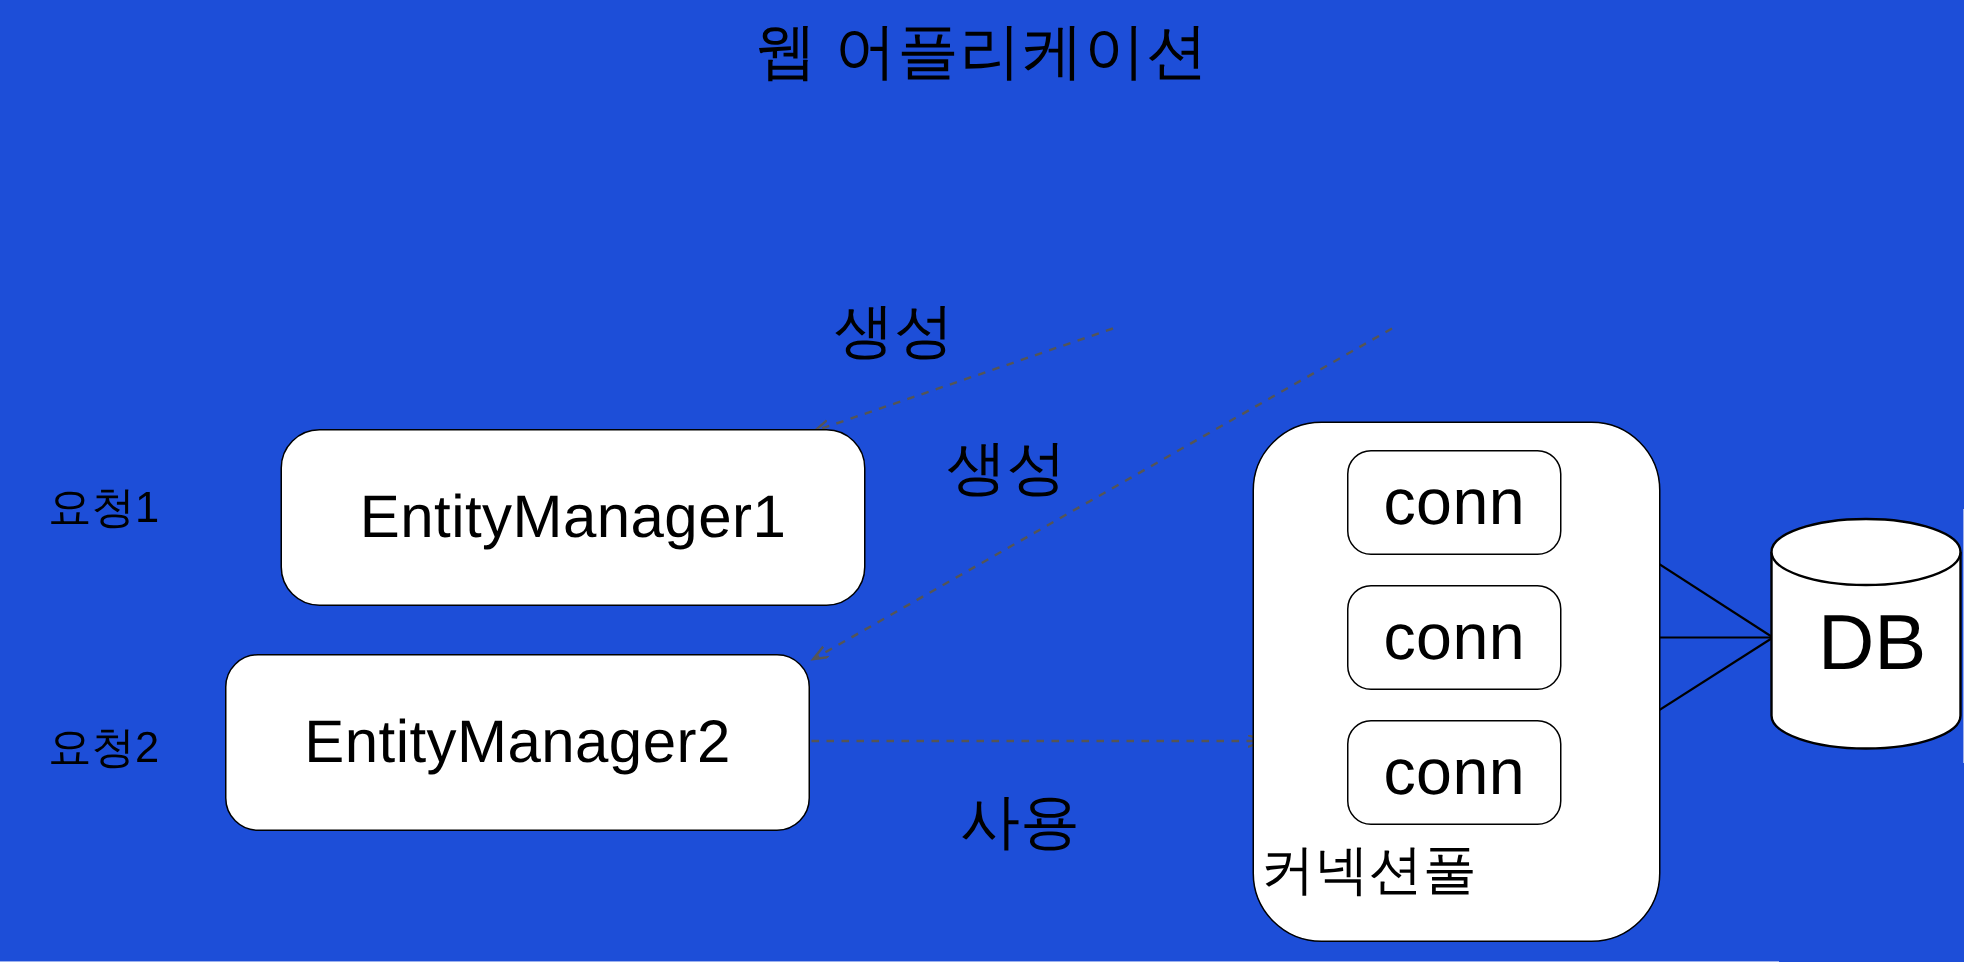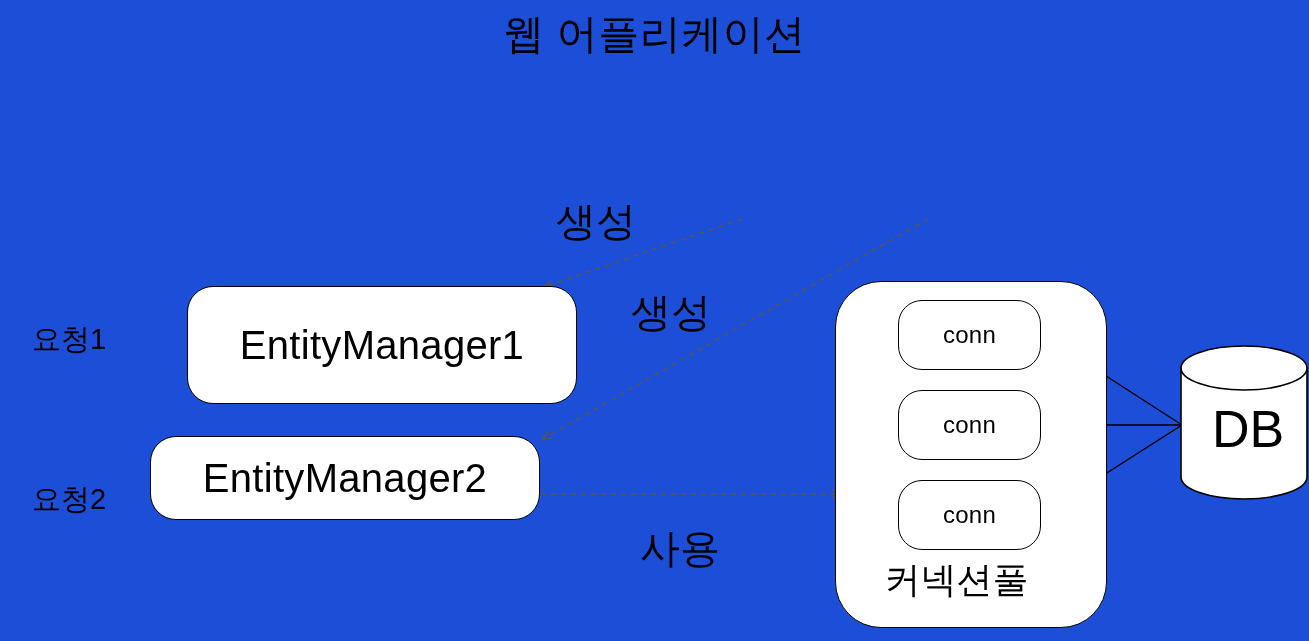--- a/index.html
+++ b/index.html
@@ -44,21 +44,21 @@
     position: absolute;
     left: 0;
     width: 1309px;
     text-align: center;
     font-size: 41px;
     line-height: 1;
     letter-spacing: 0.5px;
   }
   .emf-label { font-size: 45px; letter-spacing: 0.3px; }
   .em-label  { font-size: 40px; letter-spacing: 0.3px; }
-  .conn-label { font-size: 24px; letter-spacing: 0.3px; border-radius: 24px; }
+  .conn-label { font-size: 43px; letter-spacing: 0.3px; }
 
   .side-label {
     position: absolute;
     font-size: 29px;
     line-height: 1;
     white-space: nowrap;
   }
   .edge-label {
     position: absolute;
     font-size: 40px;
@@ -116,21 +116,21 @@
 
 
   <div class="side-label" style="left:32px; top:325px;">요청1</div>
 
   <div class="node rounded-lg em-label" style="left:150px; top:286px; width:390px; height:118px;margin-left:37px;">
     <span>EntityManager1</span>
   </div>
 
   <div class="side-label" style="left:32px; top:485px;">요청2</div>
 
-  <div class="node rounded-lg em-label" style="left:150px; top:436px; width:390px; height:84px;">
+  <div class="node rounded-lg em-label" style="left:150px; top:436px; width:390px; height:118px;border-radius:22px;">
     <span>EntityManager2</span>
   </div>
 
   <div class="edge-label" style="left:556px; top:201px;">생성</div>
 
   <div class="edge-label" style="left:631px; top:292px;">생성</div>
 
   <div class="edge-label" style="left:640px; top:528px;">사용</div>
 
   <div class="node rounded-pool" style="left:835px; top:281px; width:272px; height:347px; display:block;"></div>
@@ -140,15 +140,15 @@
   </div>
 
   <div class="node rounded-md conn-label" style="left:898px; top:390px; width:143px; height:70px;">
     <span>conn</span>
   </div>
 
   <div class="node rounded-md conn-label" style="left:898px; top:480px; width:143px; height:70px;">
     <span>conn</span>
   </div>
 
-  <div class="pool-name" style="left:835px; top:562px; width:243px;">커넥션풀</div>
+  <div class="pool-name" style="left:791px; top:562px; width:243px;">커넥션풀</div>
 
 </div>
 
 </body></html>

